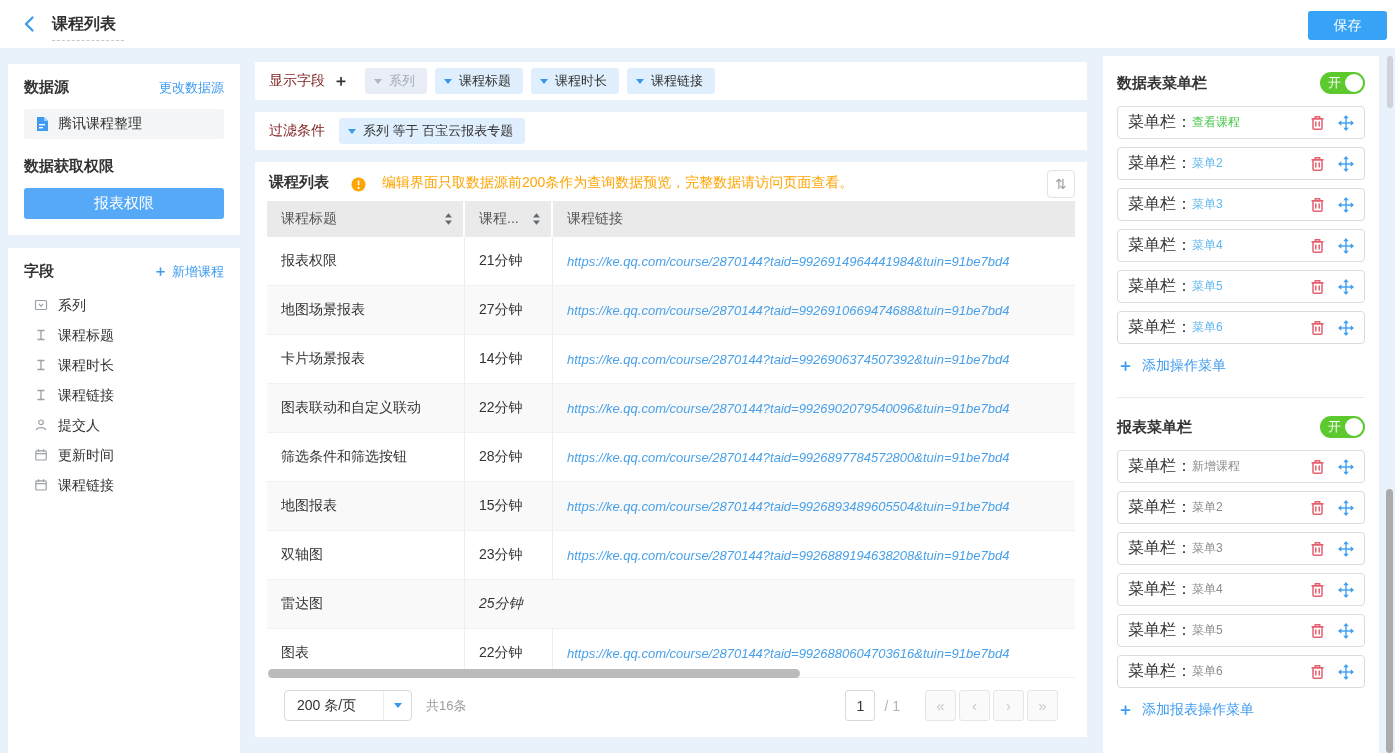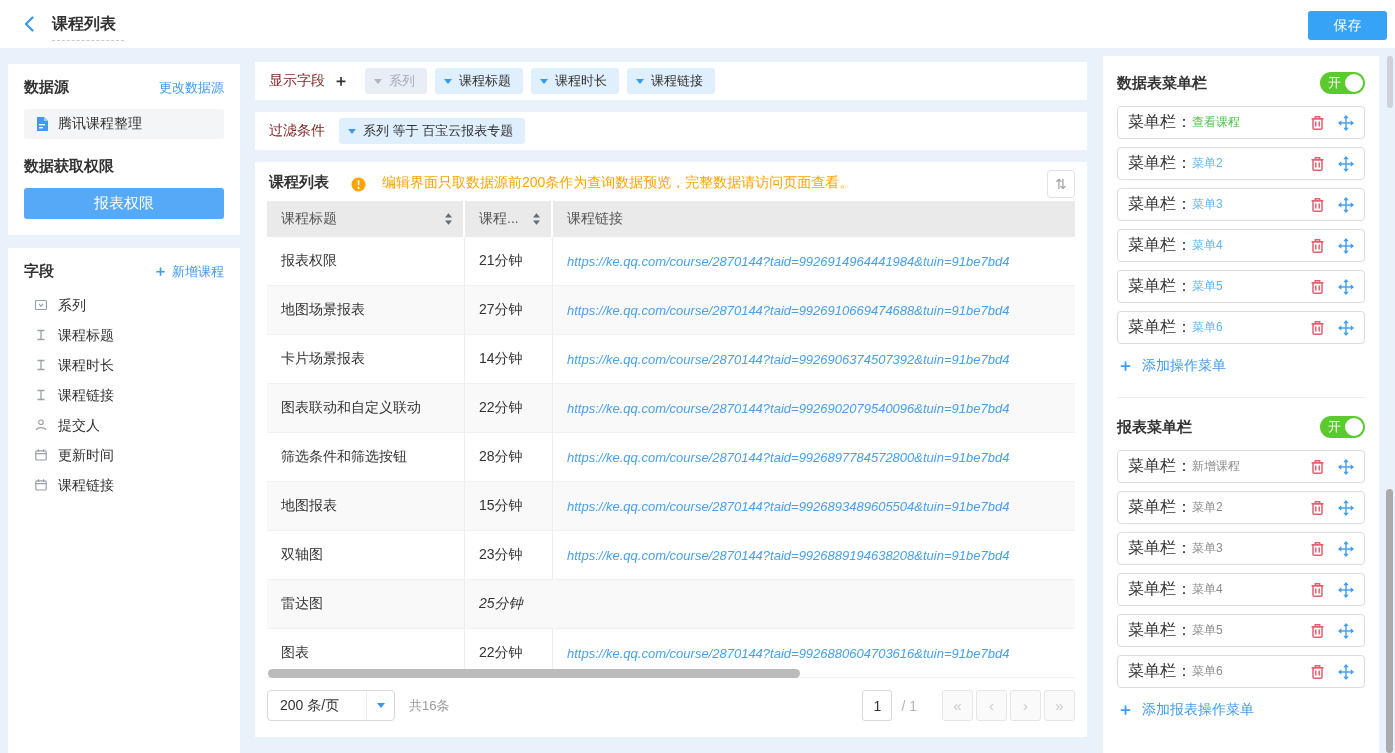--- a/index.html
+++ b/index.html
@@ -62,21 +62,21 @@
   .t-col2 { width:88px; flex:none; }
   .t-col3 { flex:1; min-width:0; }
   .t-row { display:flex; height:49px; border-bottom:1px solid #F1F1F1; background:#fff; }
   .t-row.alt { background:#F9F9F9; }
   .t-cell { display:flex; align-items:center; padding-left:14px; font-size:14px; color:#333;
     border-right:1px solid #EDEDED; overflow:hidden; white-space:nowrap; }
   .t-cell:last-child { border-right:none;font-style:italic; }
   .t-link { color:#4AA1E9; font-size:13px; text-decoration:none; overflow:hidden; text-overflow:ellipsis; white-space:nowrap; }
   .hscroll { position:relative; margin:-9px 12px 0; height:9px; }
   .hthumb { position:absolute; left:1px; top:0; width:532px; height:9px; background:#BBBBBB; border-radius:5px; cursor:grab; }
-  .t-footer { display:flex; align-items:center; padding:12px 12px 0;justify-content:flex-end; }
+  .t-footer { display:flex; align-items:center; padding:12px 29px 0;justify-content:flex-end; }
   .psize { width:128px; height:31px; border:1px solid #D9D9D9; border-radius:4px; display:flex; align-items:center; cursor:pointer; background:#fff; }
   .psize-label { flex:1; padding-left:12px; font-size:14px; color:#333; }
   .psize-caret { width:28px; height:100%; border-left:1px solid #ECECEC; display:flex; align-items:center; justify-content:center; }
   .total-text { color:#9B9B9B; font-size:13px; margin-left:14px; }
   .pagebox { margin-left:auto; width:30px; height:31px; border:1px solid #D9D9D9; border-radius:3px; display:flex;
     align-items:center; justify-content:center; font-size:14px; color:#333; background:#fff; }
   .ptotal { color:#B3B3B3; font-size:14px; margin:0 22px 0 9px; }
   .navbtn { width:31px; height:31px; border:1px solid #E6E6E6; border-radius:3px; background:#FAFAFA; color:#C9C9C9;
     display:flex; align-items:center; justify-content:center; font-size:15px; margin-left:3px; cursor:pointer; font-family:inherit; }
   

